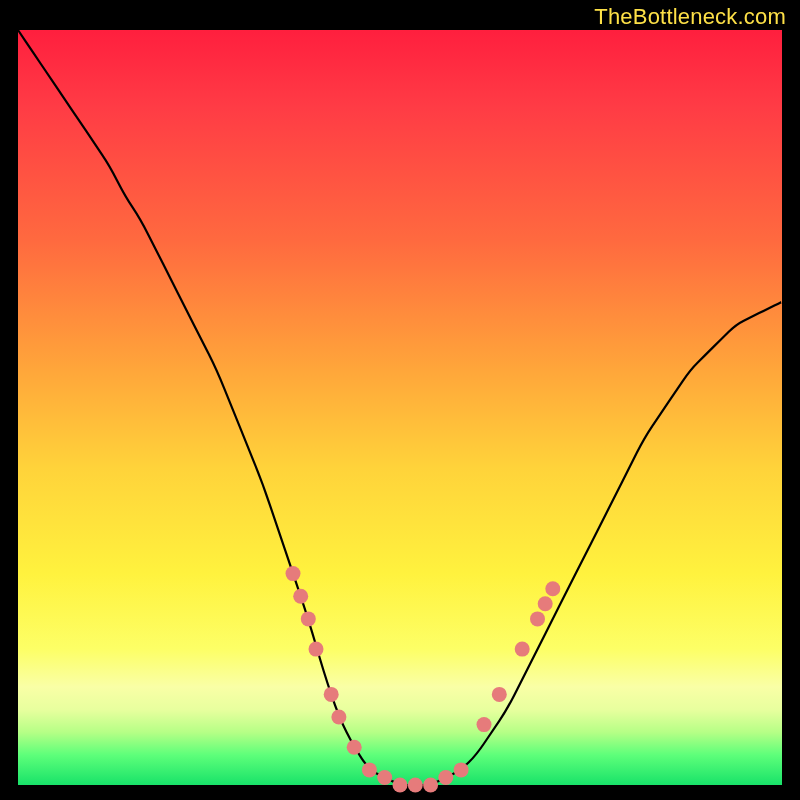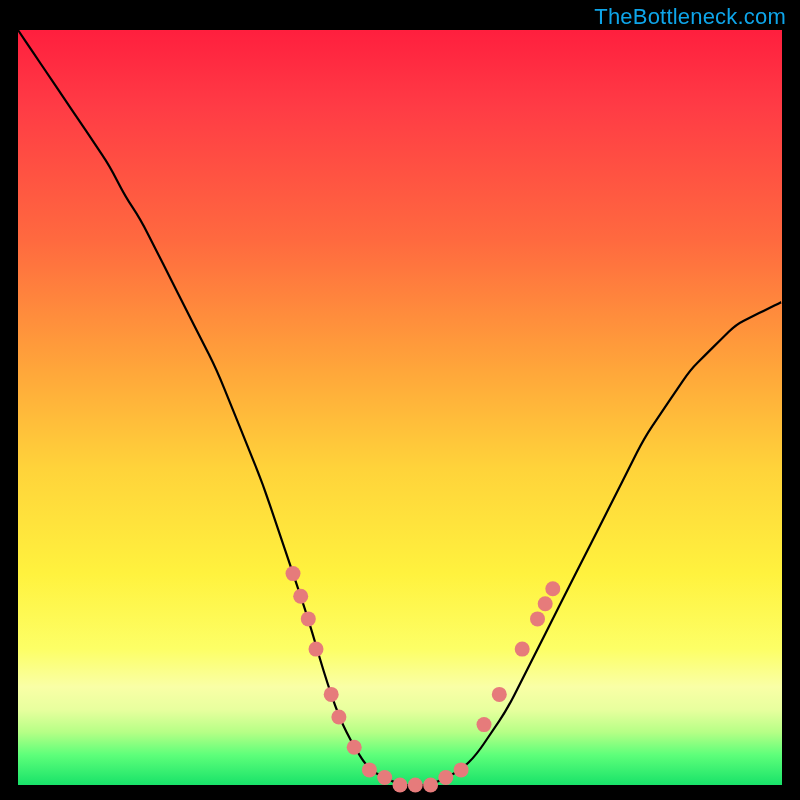--- a/index.html
+++ b/index.html
@@ -38,21 +38,21 @@
       #e8ff9e 90%,
       #b6ff86 93%,
       #5eff7a 96%,
       #18e269 100%
     );
   }
   .watermark {
     position: absolute;
     top: 4px;
     right: 14px;
-    color: #0ea5e9;
+    color: #fde047;
     font-family: Arial, Helvetica, sans-serif;
     font-size: 22px;
     letter-spacing: 0.2px;
   }
   svg.curve {
     position: absolute;
     left: 0;
     top: 0;
     width: 764px;
     height: 755px;

